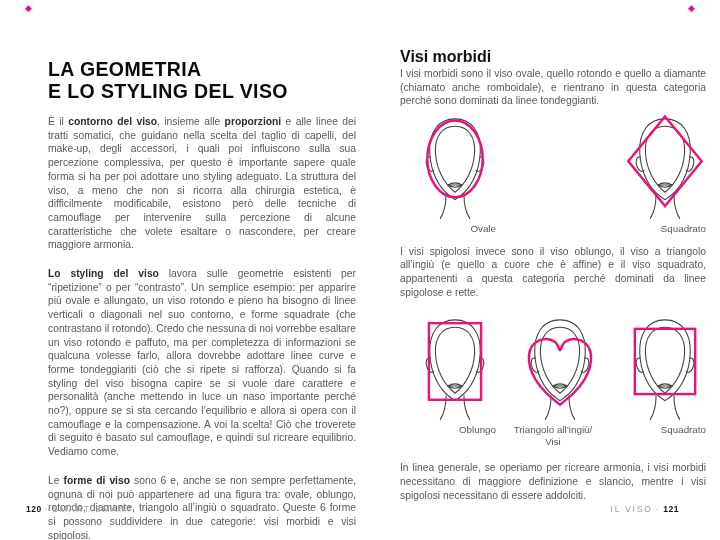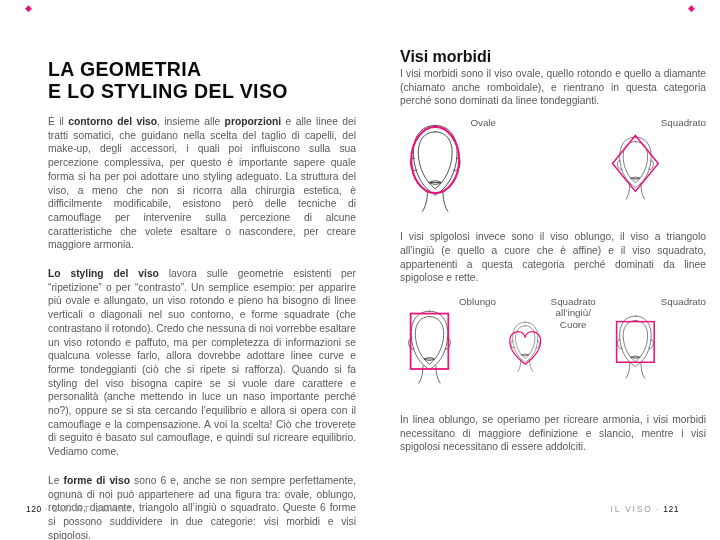--- a/index.html
+++ b/index.html
@@ -27,32 +27,32 @@
 
   
   .page-right{position:absolute;left:400px;top:50px;width:306px;}
   .section-heading{
     margin:0 0 3px 0;font-size:16px;line-height:14px;font-weight:700;color:#111;
   }
   .diagram-row{
     display:flex;justify-content:space-between;align-items:flex-start;
     margin:6px 0 10px 0;
   }
-  .diagram-cell{width:96px;display:flex;flex-direction:row;align-items:flex-start;}
+  .diagram-cell{width:96px;display:flex;flex-direction:column;align-items:flex-end;}
   .diagram-cell svg{display:block;}
   .face-stroke{stroke:#3f3f3f;stroke-width:1.3;fill:none;stroke-linecap:round;stroke-linejoin:round;}
   .overlay-stroke{stroke:#e8137c;stroke-width:3;fill:none;stroke-linejoin:miter;}
   .diagram-label{
     margin-top:3px;font-size:9.8px;line-height:11.5px;color:#595959;text-align:center;
   }
   .closing-par{margin:14px 0 0 0;}
 
   
   .footer{position:absolute;bottom:26px;font-size:8.5px;letter-spacing:1.8px;color:#9a9a9a;}
-  .footer .pagenum{font-weight:400;color:#111;letter-spacing:.5px;}
+  .footer .pagenum{font-weight:700;color:#111;letter-spacing:.5px;}
   .footer .sep{color:#9a9a9a;margin:0 3px;}
   .footer-left{left:26px;}
   .footer-right{right:41px;}
   .hidden-defs{position:absolute;width:0;height:0;overflow:hidden;}
 </style>
 </head>
 <body>
 
 <svg class="hidden-defs" aria-hidden="true">
   <defs>
@@ -99,47 +99,47 @@
       </div>
       <div class="diagram-cell">
         <svg width="82" height="106" viewBox="0 0 100 130">
           <use href="#face-base"></use>
           <polygon class="overlay-stroke" points="50,3 95,58 50,113 5,58"></polygon>
         </svg>
         <div class="diagram-label">Squadrato</div>
       </div>
     </div>
 
-    <p class="body-par" style="margin-bottom:8px;">I visi spigolosi invece sono il viso oblungo, il viso a triangolo all’ingiù (e quello a cuore che è affine) e il viso squadrato, appartenenti a questa categoria perché dominati da linee spigolose e rette.</p>
+    <p class="body-par" style="margin-bottom:16px;">I visi spigolosi invece sono il viso oblungo, il viso a triangolo all’ingiù (e quello a cuore che è affine) e il viso squadrato, appartenenti a questa categoria perché dominati da linee spigolose e rette.</p>
 
     <div class="diagram-row">
       <div class="diagram-cell">
         <svg width="82" height="106" viewBox="0 0 100 130">
           <use href="#face-base"></use>
           <rect class="overlay-stroke" x="18" y="10" width="64" height="94"></rect>
         </svg>
         <div class="diagram-label">Oblungo</div>
       </div>
       <div class="diagram-cell">
         <svg width="82" height="106" viewBox="0 0 100 130">
           <use href="#face-base"></use>
           <path class="overlay-stroke" d="M50,110 C27,93 10,73 12,49 C14,31 33,25 44,33 C47,36 49,40 50,44 C51,40 53,36 56,33 C67,25 86,31 88,49 C90,73 73,93 50,110 Z"></path>
         </svg>
-        <div class="diagram-label">Squadrato all’ingiù/ Cuore</div>
+        <div class="diagram-label">Triangolo all’ingiù/ Visi</div>
       </div>
       <div class="diagram-cell">
         <svg width="82" height="106" viewBox="0 0 100 130">
           <use href="#face-base"></use>
           <rect class="overlay-stroke" x="13" y="17" width="74" height="80"></rect>
         </svg>
         <div class="diagram-label">Squadrato</div>
       </div>
     </div>
 
-    <p class="body-par closing-par">In linea oblungo, se operiamo per ricreare armonia, i visi morbidi necessitano di maggiore definizione e slancio, mentre i visi spigolosi necessitano di essere addolciti.</p>
+    <p class="body-par closing-par">In linea generale, se operiamo per ricreare armonia, i visi morbidi necessitano di maggiore definizione e slancio, mentre i visi spigolosi necessitano di essere addolciti.</p>
   </div>
 
   <div class="footer footer-left">
     <span class="pagenum">120</span><span class="sep">·</span><span>SMART SMART</span>
   </div>
   <div class="footer footer-right">
     <span>IL VISO</span><span class="sep">·</span><span class="pagenum">121</span>
   </div>
 
 </div>

